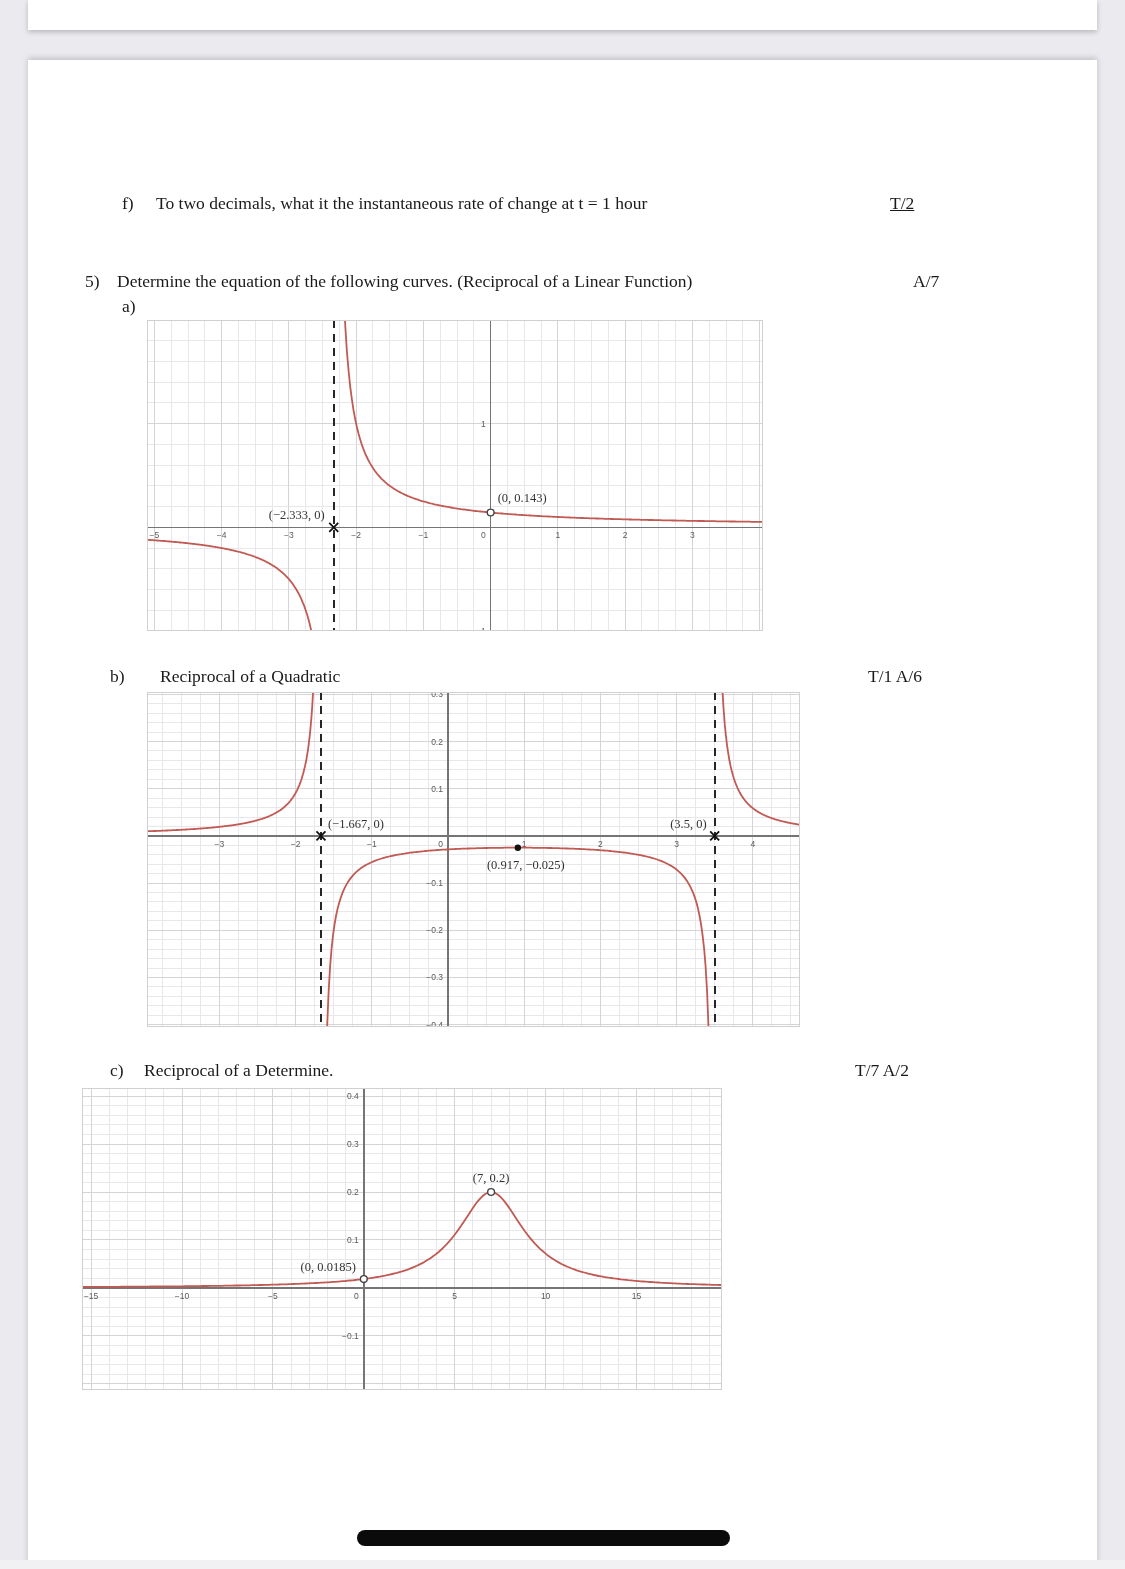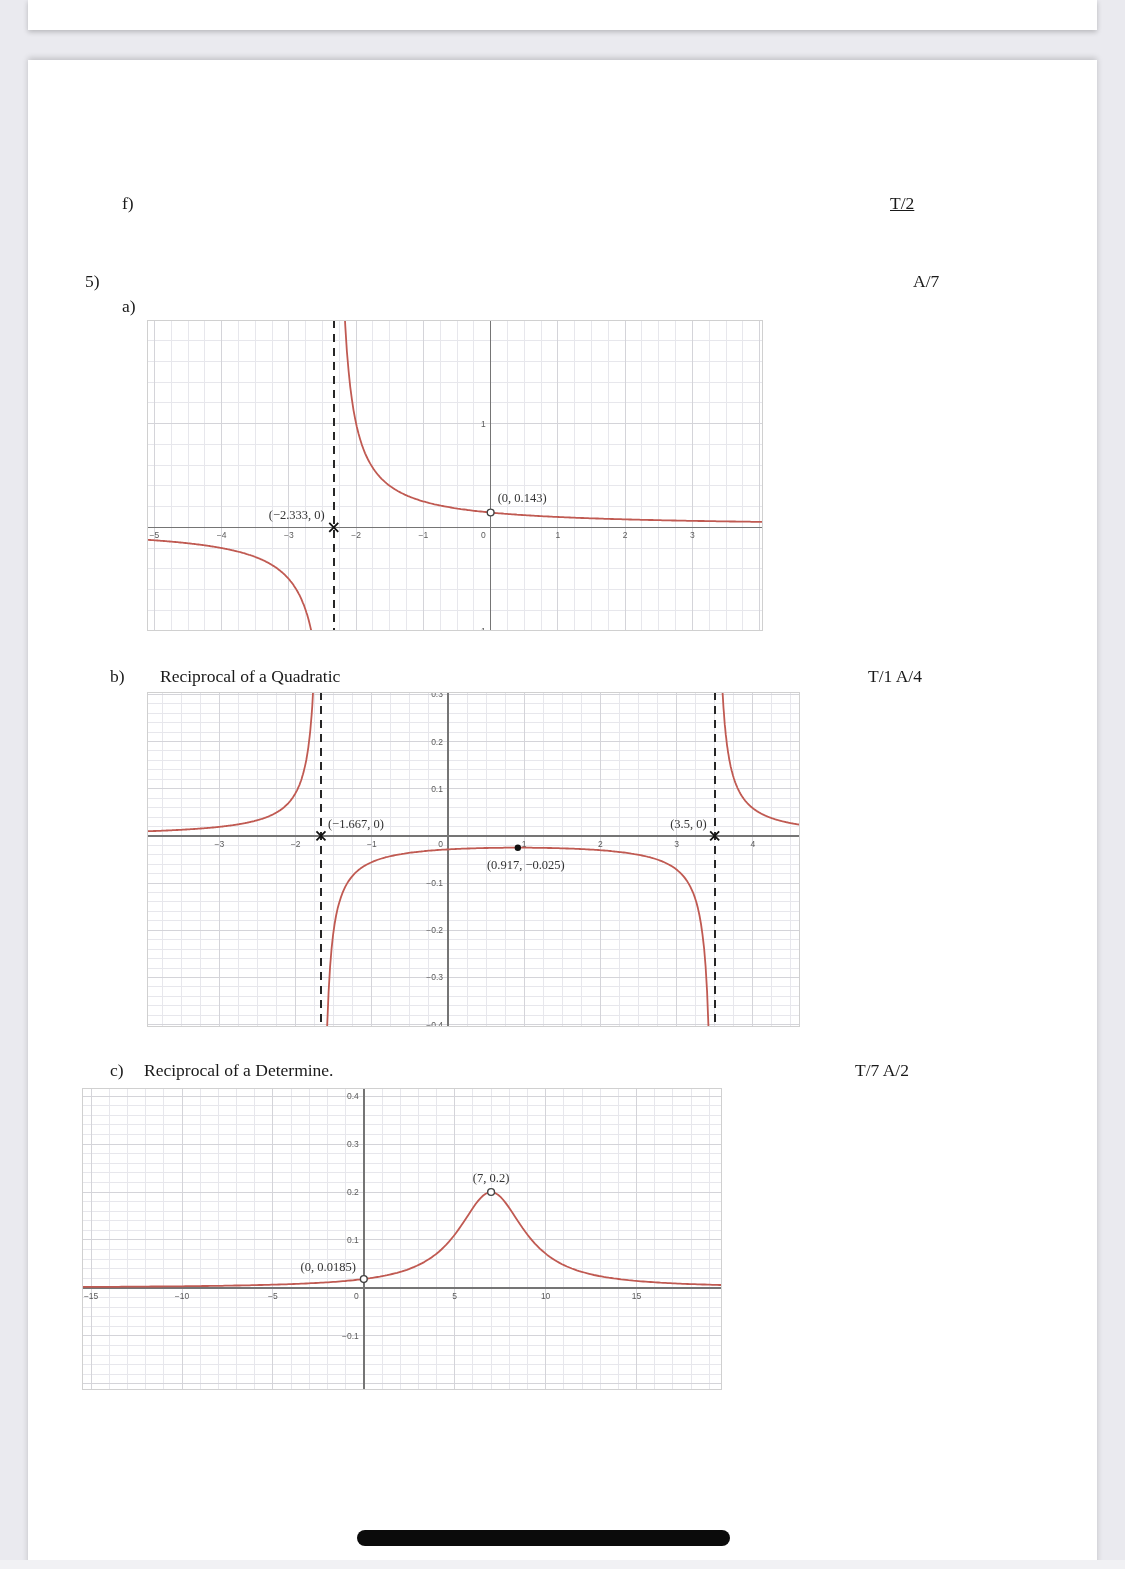--- a/index.html
+++ b/index.html
@@ -25,23 +25,25 @@
 </style>
 </head>
 <body>
 
 <div style="position:absolute;inset:0;">
   <div class="prev-page"></div>
 
   <div class="page">
 
     <span class="t" style="left:94px;top:133px;">f)</span>
+    <span class="t" style="left:128px;top:133px;">To two decimals, what it the instantaneous rate of change at t = 1 hour</span>
     <span class="t" style="left:862px;top:133px;text-decoration:underline;">T/2</span>
 
     <span class="t" style="left:57px;top:211px;">5)</span>
+    <span class="t" style="left:89px;top:211px;">Determine the equation of the following curves. (Reciprocal of a Linear Function)</span>
     <span class="t" style="left:885px;top:211px;">A/7</span>
 
     <span class="t" style="left:94px;top:236px;">a)</span>
 
     <div class="plot" style="left:119px;top:260px;width:616px;height:311px;">
       <svg id="chart-a" width="616" height="311" xmlns="http://www.w3.org/2000/svg">
           <line x1="7.397379912663777" y1="0" x2="7.397379912663777" y2="311" stroke="#e7e7ec" stroke-width="1" shape-rendering="crispEdges"></line>
           <line x1="24.209606986899587" y1="0" x2="24.209606986899587" y2="311" stroke="#e7e7ec" stroke-width="1" shape-rendering="crispEdges"></line>
           <line x1="41.02183406113539" y1="0" x2="41.02183406113539" y2="311" stroke="#e7e7ec" stroke-width="1" shape-rendering="crispEdges"></line>
           <line x1="57.8340611353712" y1="0" x2="57.8340611353712" y2="311" stroke="#e7e7ec" stroke-width="1" shape-rendering="crispEdges"></line>
@@ -124,21 +126,21 @@
           <path d="M182.25021834061135 202.83333333333334L191.25021834061135 211.83333333333334M182.25021834061135 211.83333333333334L191.25021834061135 202.83333333333334" stroke="#111" stroke-width="1.8" fill="none"></path>
           <text x="177.75021834061135" y="199.33333333333334" text-anchor="end" font-size="12.5" fill="#333333" font-family="Liberation Serif, serif">(−2.333, 0)</text>
           <circle cx="343.6419213973799" cy="192.50900000000001" r="3.4" fill="#ffffff" stroke="#444" stroke-width="1.4"></circle>
           <text x="350.6419213973799" y="181.50900000000001" text-anchor="start" font-size="12.5" fill="#333333" font-family="Liberation Serif, serif">(0, 0.143)</text>
           <rect x="0.5" y="0.5" width="615" height="310" fill="none" stroke="#d0d0d0" stroke-width="1"></rect>
         </svg>
     </div>
 
     <span class="t" style="left:82px;top:606px;">b)</span>
     <span class="t" style="left:116px;top:606px;margin-left:16px;">Reciprocal of a Quadratic</span>
-    <span class="t" style="left:840px;top:606px;">T/1 A/4</span>
+    <span class="t" style="left:840px;top:606px;">T/1 A/6</span>
 
     <div class="plot" style="left:119px;top:632px;width:653px;height:335px;">
       <svg id="chart-b" width="653" height="335" xmlns="http://www.w3.org/2000/svg">
           <line x1="15.239206534422417" y1="0" x2="15.239206534422417" y2="335" stroke="#e7e7ec" stroke-width="1" shape-rendering="crispEdges"></line>
           <line x1="34.28821470245042" y1="0" x2="34.28821470245042" y2="335" stroke="#e7e7ec" stroke-width="1" shape-rendering="crispEdges"></line>
           <line x1="53.33722287047843" y1="0" x2="53.33722287047843" y2="335" stroke="#e7e7ec" stroke-width="1" shape-rendering="crispEdges"></line>
           <line x1="72.38623103850642" y1="0" x2="72.38623103850642" y2="335" stroke="#e7e7ec" stroke-width="1" shape-rendering="crispEdges"></line>
           <line x1="91.43523920653443" y1="0" x2="91.43523920653443" y2="335" stroke="#e7e7ec" stroke-width="1" shape-rendering="crispEdges"></line>
           <line x1="110.48424737456244" y1="0" x2="110.48424737456244" y2="335" stroke="#e7e7ec" stroke-width="1" shape-rendering="crispEdges"></line>
           <line x1="129.53325554259044" y1="0" x2="129.53325554259044" y2="335" stroke="#e7e7ec" stroke-width="1" shape-rendering="crispEdges"></line>

